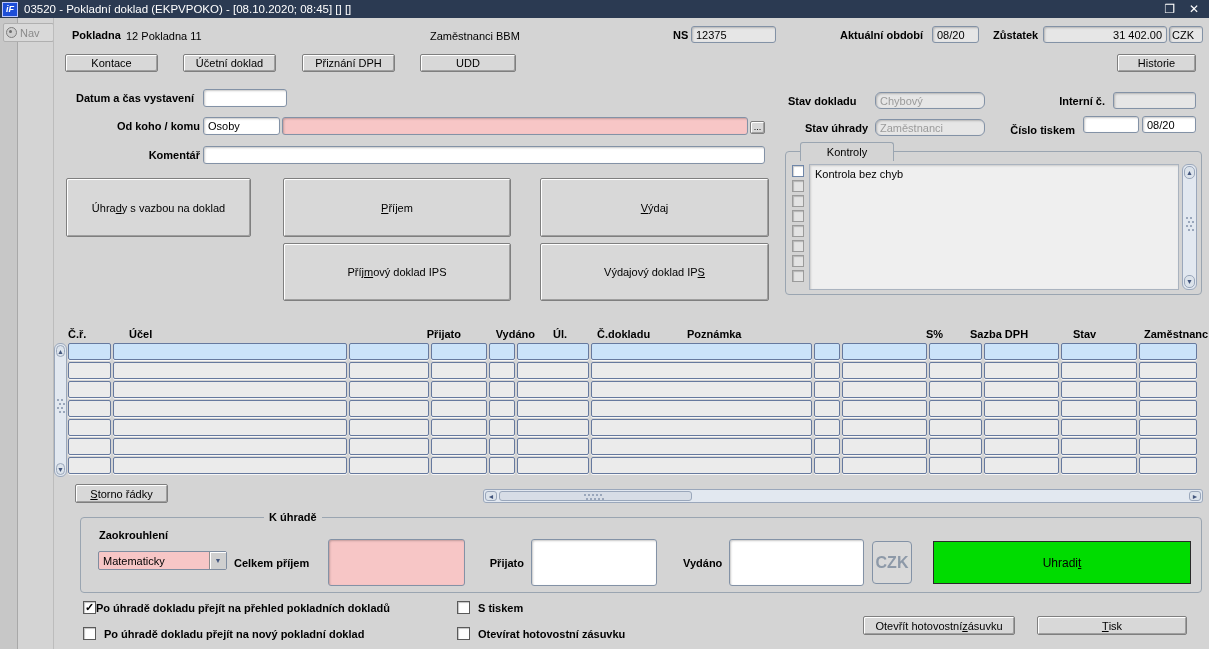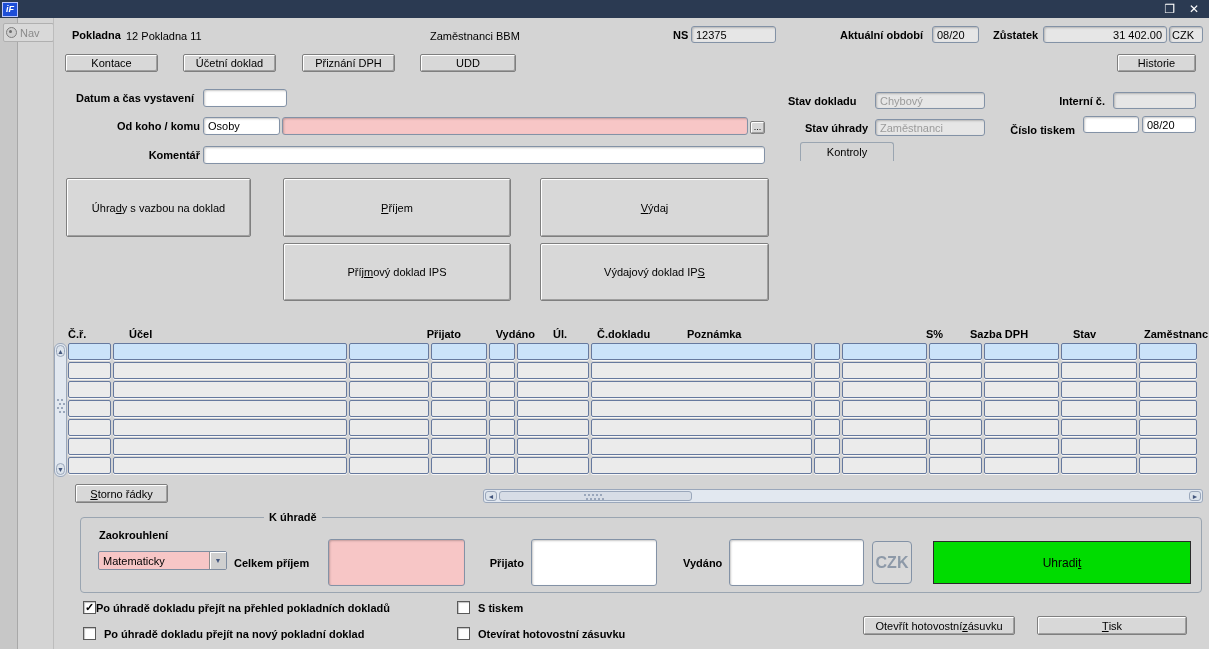--- a/index.html
+++ b/index.html
@@ -19,21 +19,21 @@
            display:flex;align-items:center;gap:3px;padding-left:2px;color:#8b8b8b;}
   .radio{width:9px;height:9px;border-radius:50%;border:1px solid #7d7d7d;background:#cfcfcf;position:relative;}
   .radio::after{content:"";position:absolute;left:2px;top:2px;width:3px;height:3px;border-radius:50%;background:#6e6e6e;}
   .vline{left:53px;top:18px;width:1px;height:631px;background:#bcbcbc;}
   
   .lbl{font-weight:bold;white-space:nowrap;}
   .txt{white-space:nowrap;}
   .field{background:#fff;border:1px solid #8392a6;border-radius:3px;box-shadow:inset 1px 1px 2px rgba(0,0,0,.22);
          padding:1px 4px;display:flex;align-items:center;overflow:hidden;white-space:nowrap;box-sizing:border-box;}
   .ro{background:#e6e6e6;}
-  .gray-text{color:#9b9b9b;}
+  .gray-text{color:#9b9b9b;border-radius:6px;}
   .pink{background:#f7c6c6;}
   .right{justify-content:flex-end;}
   .btn{background:#d8d8d8;border:1px solid #7f7f7f;border-radius:2px;
        box-shadow:inset 1px 1px 0 #ffffff,inset -1px -1px 0 #9f9f9f;
        display:flex;align-items:center;justify-content:center;cursor:default;box-sizing:border-box;white-space:nowrap;}
   .bigbtn{font-size:11px;}
   u{text-decoration:underline;}
   
   .groupbox{border:1px solid #9aa5b1;border-radius:4px;box-sizing:border-box;}
   .tab{background:#d4d4d4;border:1px solid #9aa5b1;border-bottom:none;border-radius:3px 3px 0 0;
@@ -74,20 +74,21 @@
   .green-btn{background:#00dc00;border:1px solid #2a2a2a;display:flex;align-items:center;justify-content:center;
              font-size:12px;box-sizing:border-box;cursor:default;}
 </style>
 </head>
 <body>
 
 <div id="window">
 
   <div class="abs titlebar">
     <span class="appicon">iF</span>
+    <span class="title-text">03520 - Pokladní doklad (EKPVPOKO) - [08.10.2020; 08:45] [] []</span>
     <span class="win-controls">
       <span>❐</span>
       <span>✕</span>
     </span>
   </div>
 
   <div class="abs nav-strip"></div>
   <div class="abs nav-tab">
     <span class="radio"></span>
     <span>Nav</span>
@@ -127,20 +128,40 @@
   <div class="abs lbl" style="left:1005px;top:95px;width:100px;text-align:right;">Interní č.</div>
   <div class="abs field ro" style="left:1113px;top:92px;width:83px;height:17px;"></div>
 
   <div class="abs lbl" style="left:768px;top:122px;width:100px;text-align:right;">Stav úhrady</div>
   <div class="abs field ro gray-text" style="left:875px;top:119px;width:110px;height:17px;">Zaměstnanci</div>
   <div class="abs lbl" style="left:975px;top:124px;width:100px;text-align:right;">Číslo tiskem</div>
   <div class="abs field" style="left:1083px;top:116px;width:56px;height:17px;"></div>
   <div class="abs field" style="left:1142px;top:116px;width:54px;height:17px;">08/20</div>
 
   <div class="abs tab" style="left:800px;top:142px;width:92px;height:18px;z-index:2;">Kontroly</div>
+  <div class="abs groupbox" style="left:785px;top:151px;width:417px;height:144px;">
+    <div style="position:absolute;left:6px;top:13px;display:flex;flex-direction:column;gap:3px;">
+        <span class="kcheck first"></span>
+        <span class="kcheck"></span>
+        <span class="kcheck"></span>
+        <span class="kcheck"></span>
+        <span class="kcheck"></span>
+        <span class="kcheck"></span>
+        <span class="kcheck"></span>
+        <span class="kcheck"></span>
+      </div>
+    <div class="listbox abs" style="left:23px;top:12px;width:370px;height:126px;">
+      <span>Kontrola bez chyb</span>
+    </div>
+    <div class="sb-track" style="left:396px;top:12px;width:15px;height:126px;">
+      <div class="sb-btn" style="left:1px;top:1px;width:11px;height:13px;">▲</div>
+      <div class="dots-v" style="left:3px;top:52px;"></div>
+      <div class="sb-btn" style="left:1px;bottom:1px;width:11px;height:13px;">▼</div>
+    </div>
+  </div>
 
   <div class="abs btn bigbtn" style="left:66px;top:178px;width:185px;height:59px;">Úhra<u>d</u>y s vazbou na doklad</div>
   <div class="abs btn bigbtn" style="left:283px;top:178px;width:228px;height:59px;"><u>P</u>říjem</div>
   <div class="abs btn bigbtn" style="left:540px;top:178px;width:229px;height:59px;"><u>V</u>ýdaj</div>
   <div class="abs btn bigbtn" style="left:283px;top:243px;width:228px;height:58px;">Příj<u>m</u>ový doklad IPS</div>
   <div class="abs btn bigbtn" style="left:540px;top:243px;width:229px;height:58px;">Výdajový doklad IP<u>S</u></div>
 
   <div class="abs thead" style="left:68px;top:328px;width:1135px;">
       <div class="th " style="width: 43px;">Č.ř.</div>
       <div class="th " style="width: 234px;">Účel</div>

